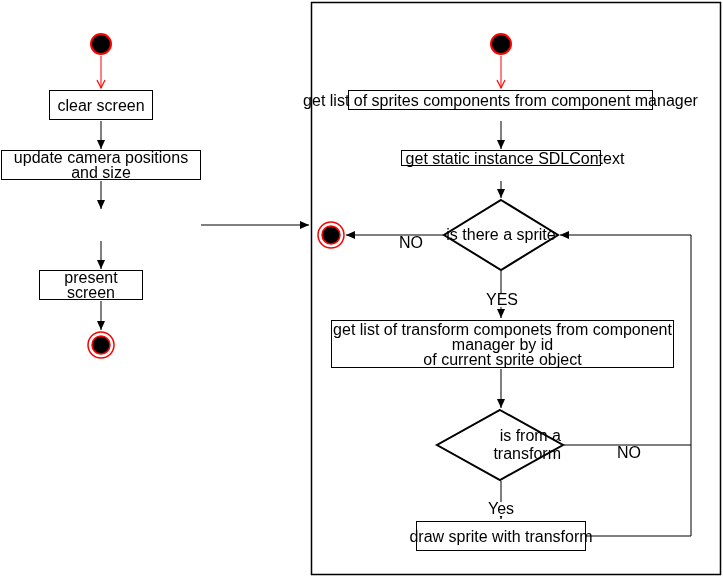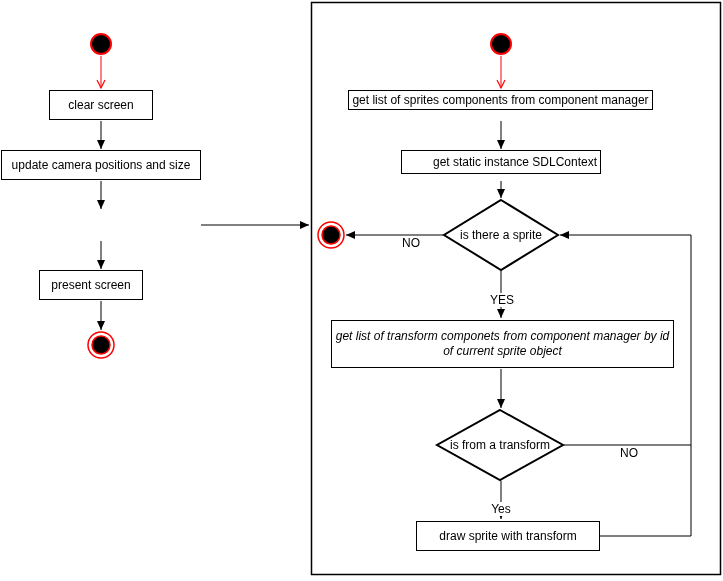--- a/index.html
+++ b/index.html
@@ -2,21 +2,21 @@
 <html><head>
 <meta charset="utf-8">
 <style>
   html, body { margin: 0; padding: 0; background: #ffffff; }
   .stage {
     position: relative;
     width: 723px;
     height: 581px;
     background: #ffffff;
     font-family: "Liberation Sans", sans-serif;
-    font-size: 12px;
+    font-size: 16px;
     color: #000000;
     overflow: hidden;
   }
   svg.connectors {
     position: absolute;
     left: 0; top: 0;
     width: 723px; height: 581px;
     z-index: 1;
   }
   .box {
@@ -106,26 +106,26 @@
 
   <div class="box" style="left:49px; top:90px; width:104px; height:30px;">clear screen</div>
 
   <div class="box" style="left:1px; top:150px; width:200px; height:30px;">update camera positions and size</div>
 
 
   <div class="box" style="left:39px; top:270px; width:104px; height:30px;">present screen</div>
 
   <div class="box nowrap" style="left:348px; top:90px; width:305px; height:20px;">get list of sprites components from component manager</div>
 
-  <div class="box nowrap" style="left:401px; top:150px; width:200px; height:24px;padding-left:28px;">get static instance SDLContext</div>
+  <div class="box nowrap" style="left:401px; top:150px; width:200px; height:16px;padding-left:28px;">get static instance SDLContext</div>
 
-  <div class="box" style="left:331px; top:320px; width:343px; height:48px;font-style:italic;">get list of transform componets from component manager by id
+  <div class="box" style="left:331px; top:320px; width:343px; height:48px;">get list of transform componets from component manager by id
 of current sprite object</div>
 
-  <div class="box nowrap" style="left:416px; top:521px; width:184px; height:30px;">draw sprite with transform</div>
+  <div class="box nowrap" style="left:416px; top:521px; width:170px; height:30px;">draw sprite with transform</div>
 
   <div class="diamond-label" style="left:446px; top:203px; width:110px; height:64px;">is there a sprite</div>
 
   <div class="diamond-label" style="left:439px; top:413px; width:122px; height:64px;">is from a transform</div>
 
   <span class="edge-label" style="left:411px; top:235px;">NO</span>
 
   <span class="edge-label" style="left:502px; top:292px;">YES</span>
 
   <span class="edge-label" style="left:629px; top:445px;">NO</span>

